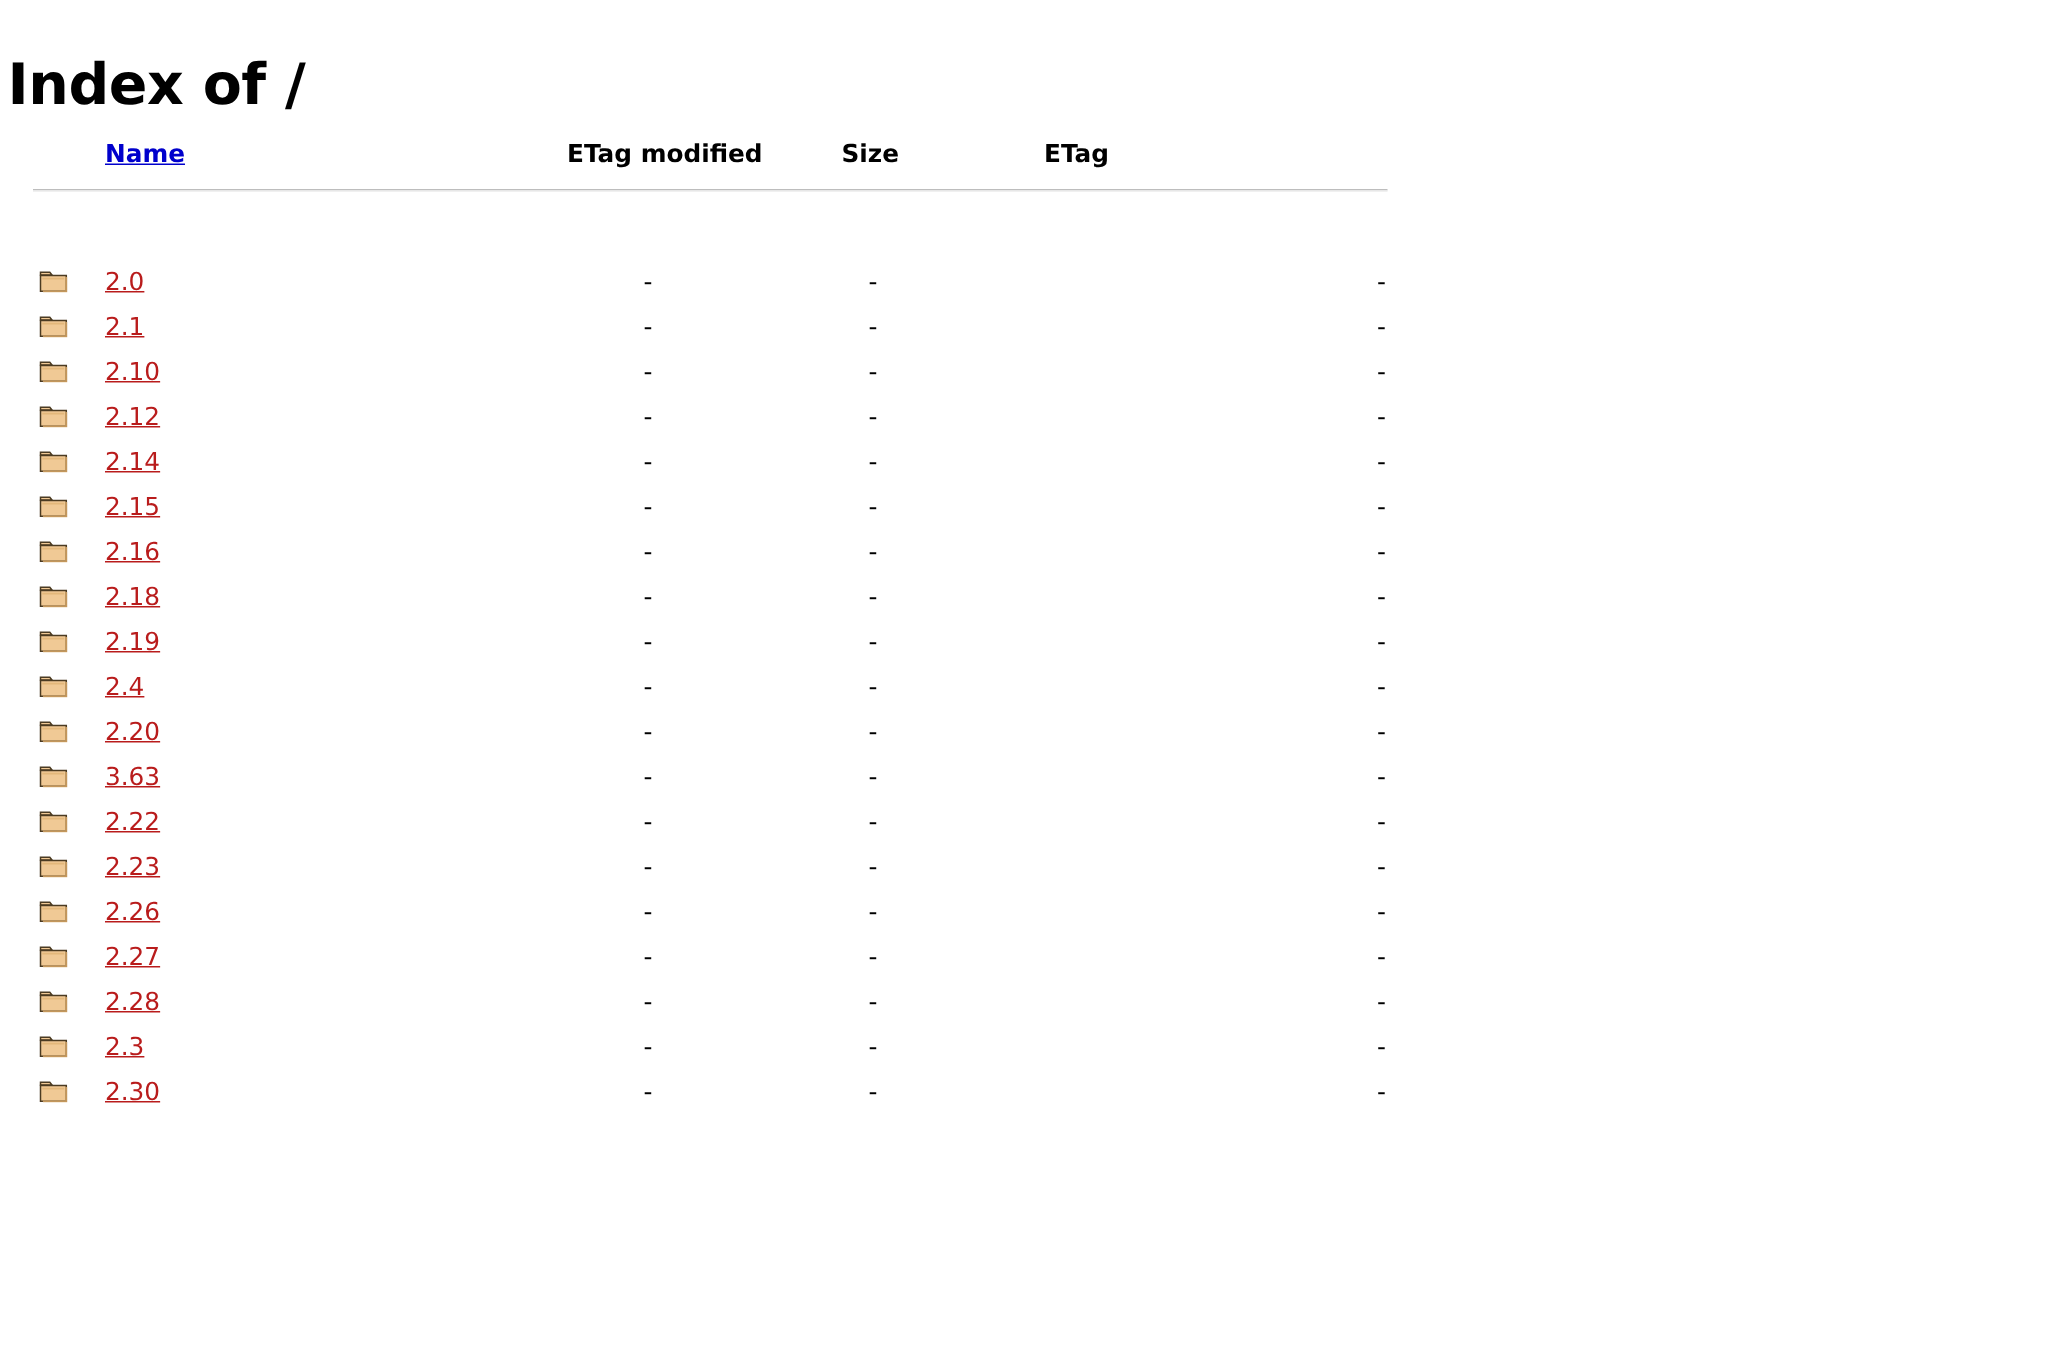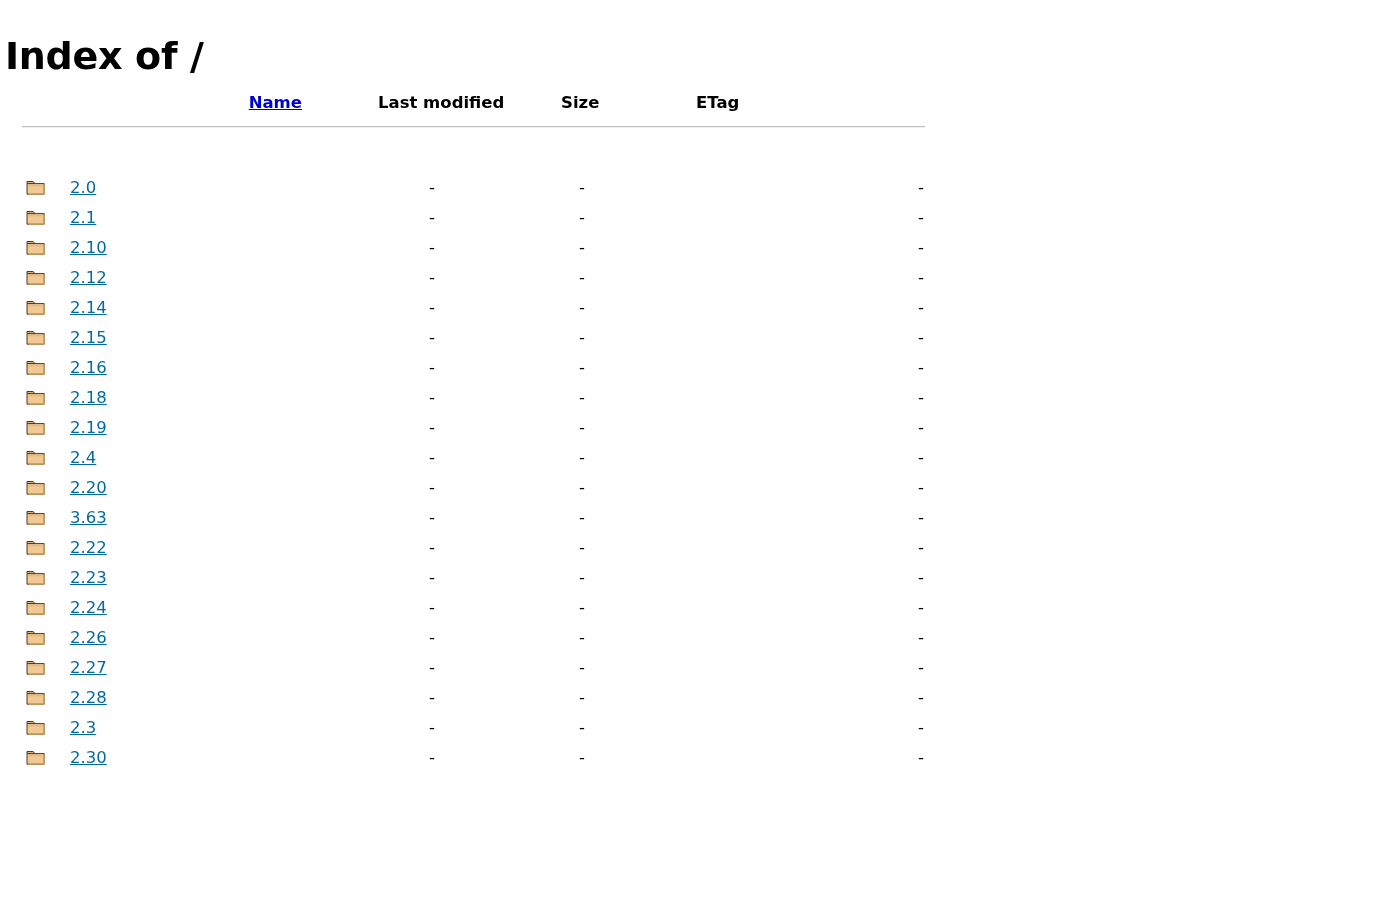--- a/index.html
+++ b/index.html
@@ -54,21 +54,21 @@
   .listing-table th {
     padding: 0;
     font-weight: bold;
     font-size: 16.5px;
     text-align: left;
     vertical-align: bottom;
     height: 26px;
     white-space: nowrap;
   }
   th.th-icon { }
-  th.th-name { text-align: right; padding-right: 63px; }
+  th.th-name { padding-right: 63px; }
   th.th-mod  { padding-left: 13px; }
   th.th-size { padding-left: 11px; }
   th.th-etag { padding-left: 21px; }
 
   th a.sort-link {
     color: #0000cc;
     text-decoration: underline;
     font-weight: bold;
   }
 
@@ -95,21 +95,21 @@
     font-size: 16.5px;
     white-space: nowrap;
   }
 
   td.cell-icon {
     padding-left: 26px;
     width: 70px;
   }
   td.cell-name { padding-left: 0; }
   td.cell-name a {
-    color: #0369a1;
+    color: #b91c1c;
     text-decoration: underline;
   }
 
   td.cell-mod  { text-align: right; padding-right: 115px; color: #000; }
   td.cell-size { text-align: right; padding-right: 90px; color: #000; }
   td.cell-etag { text-align: right; padding-right: 16px; color: #000; }
 
   
   .folder-icon {
     display: inline-block;
@@ -132,21 +132,21 @@
         <col class="c-mod">
         <col class="c-size">
         <col class="c-etag">
     </colgroup>
     <thead>
       <tr>
         <th class="th-icon"></th>
         <th class="th-name">
           <a href="#" class="sort-link">Name</a>
         </th>
-        <th class="th-mod">Last modified</th>
+        <th class="th-mod">ETag modified</th>
         <th class="th-size">Size</th>
         <th class="th-etag">ETag</th>
       </tr>
       <tr class="rule-row">
         <td colspan="5">
           <hr class="header-rule">
         </td>
       </tr>
       <tr class="rule-row">
         <td colspan="5" class="rule-spacer"></td>
@@ -321,32 +321,20 @@
           <td class="cell-size">-</td>
           <td class="cell-etag">-</td>
         </tr>
         <tr>
           <td class="cell-icon"><span class="folder-icon"><svg width="20" height="17" viewBox="0 0 20 17" xmlns="http://www.w3.org/2000/svg">
                 <path d="M1 2.5h6.2l1.5 1.9H1z" fill="#f0c995" stroke="#4b3b22" stroke-width="1"></path>
                 <path d="M1 4.6h17.2v10.6H1z" fill="#f0c995" stroke="#4b3b22" stroke-width="1"></path>
                 <path d="M2.2 6.2h14.6v1.1H2.2z" fill="#d9a865" opacity="0.55"></path>
                 <path d="M18.2 5.6v9.6H2.6" fill="none" stroke="#d9a865" stroke-width="1.2" opacity="0.85"></path>
               </svg></span></td>
-          <td class="cell-name"><a href="#">2.24</a></td>
-          <td class="cell-mod">-</td>
-          <td class="cell-size">-</td>
-          <td class="cell-etag">-</td>
-        </tr>
-        <tr>
-          <td class="cell-icon"><span class="folder-icon"><svg width="20" height="17" viewBox="0 0 20 17" xmlns="http://www.w3.org/2000/svg">
-                <path d="M1 2.5h6.2l1.5 1.9H1z" fill="#f0c995" stroke="#4b3b22" stroke-width="1"></path>
-                <path d="M1 4.6h17.2v10.6H1z" fill="#f0c995" stroke="#4b3b22" stroke-width="1"></path>
-                <path d="M2.2 6.2h14.6v1.1H2.2z" fill="#d9a865" opacity="0.55"></path>
-                <path d="M18.2 5.6v9.6H2.6" fill="none" stroke="#d9a865" stroke-width="1.2" opacity="0.85"></path>
-              </svg></span></td>
           <td class="cell-name"><a href="#">2.26</a></td>
           <td class="cell-mod">-</td>
           <td class="cell-size">-</td>
           <td class="cell-etag">-</td>
         </tr>
         <tr>
           <td class="cell-icon"><span class="folder-icon"><svg width="20" height="17" viewBox="0 0 20 17" xmlns="http://www.w3.org/2000/svg">
                 <path d="M1 2.5h6.2l1.5 1.9H1z" fill="#f0c995" stroke="#4b3b22" stroke-width="1"></path>
                 <path d="M1 4.6h17.2v10.6H1z" fill="#f0c995" stroke="#4b3b22" stroke-width="1"></path>
                 <path d="M2.2 6.2h14.6v1.1H2.2z" fill="#d9a865" opacity="0.55"></path>

